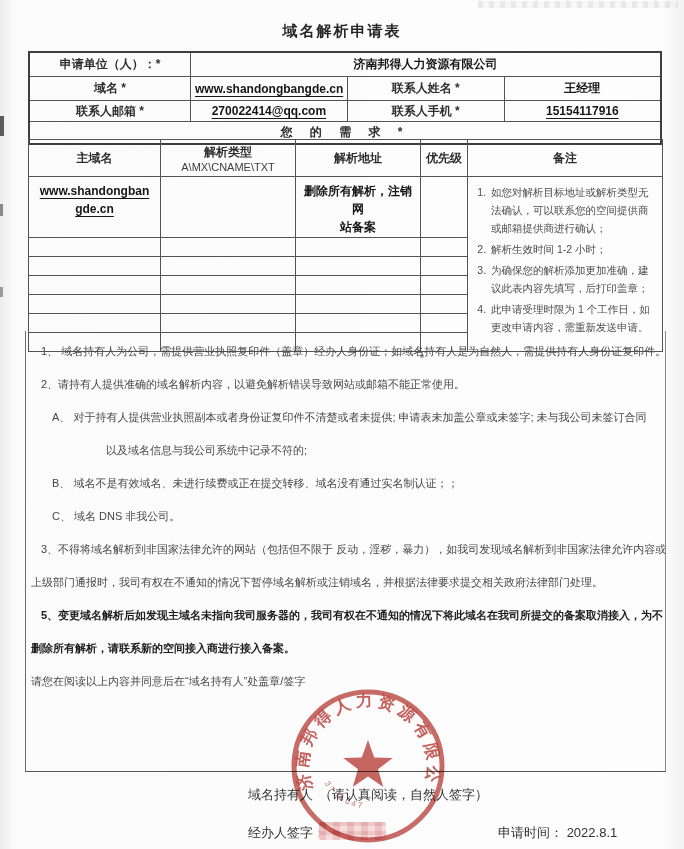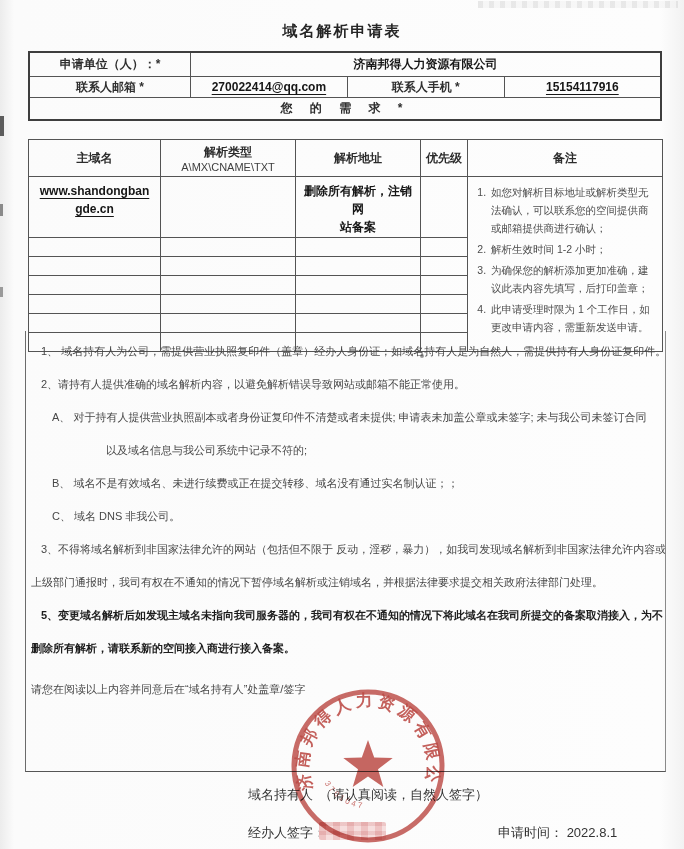--- a/index.html
+++ b/index.html
@@ -63,21 +63,21 @@
   }
   .dline{
     height:33px;line-height:18px;white-space:nowrap;
     font-size:11px;color:#474747;overflow:hidden;
   }
   .ind0{margin-left:2px;}
   .ind1{margin-left:12px;}
   .ind2{margin-left:23px;}
   .ind3{margin-left:77px;}
   .bold{font-weight:bold;color:#1d1d1d;}
-  .gap{margin-top:8px;}
+  .gap{margin-top:0;}
   
   .holderLine{
     position:absolute;left:248px;top:786px;font-size:13px;color:#333;
   }
   .holderLine .note2{margin-left:6px;}
   .signLine{position:absolute;left:248px;top:824px;font-size:13px;color:#333;}
   .dateLine{position:absolute;left:498px;top:824px;font-size:13px;color:#333;}
   .redact{
     position:absolute;left:319px;top:822px;width:67px;height:18px;
     background:repeating-linear-gradient(90deg,#eec3c3 0 7px,#f6dede 7px 14px),
@@ -110,20 +110,26 @@
   <div class="mark3"></div>
   <div class="speck"></div>
 
   <div class="title">域名解析申请表</div>
 
   <table class="tableA">
     <tbody>
       <tr class="rowA1">
         <td style="width:152px" class="lbl">申请单位（人）：*</td>
         <td colspan="3" class="val left">济南邦得人力资源有限公司</td>
+      </tr>
+      <tr class="rowA2">
+        <td class="lbl">域名 *</td>
+        <td style="width:235px" class="val u">www.shandongbangde.cn</td>
+        <td style="width:105px" class="lbl">联系人姓名 *</td>
+        <td class="val">王经理</td>
       </tr>
       <tr class="rowA3">
         <td class="lbl">联系人邮箱 *</td>
         <td class="val u">270022414@qq.com</td>
         <td class="lbl">联系人手机 *</td>
         <td class="val u">15154117916</td>
       </tr>
       <tr class="needs">
         <td colspan="4">您 的 需 求 *</td>
       </tr>

